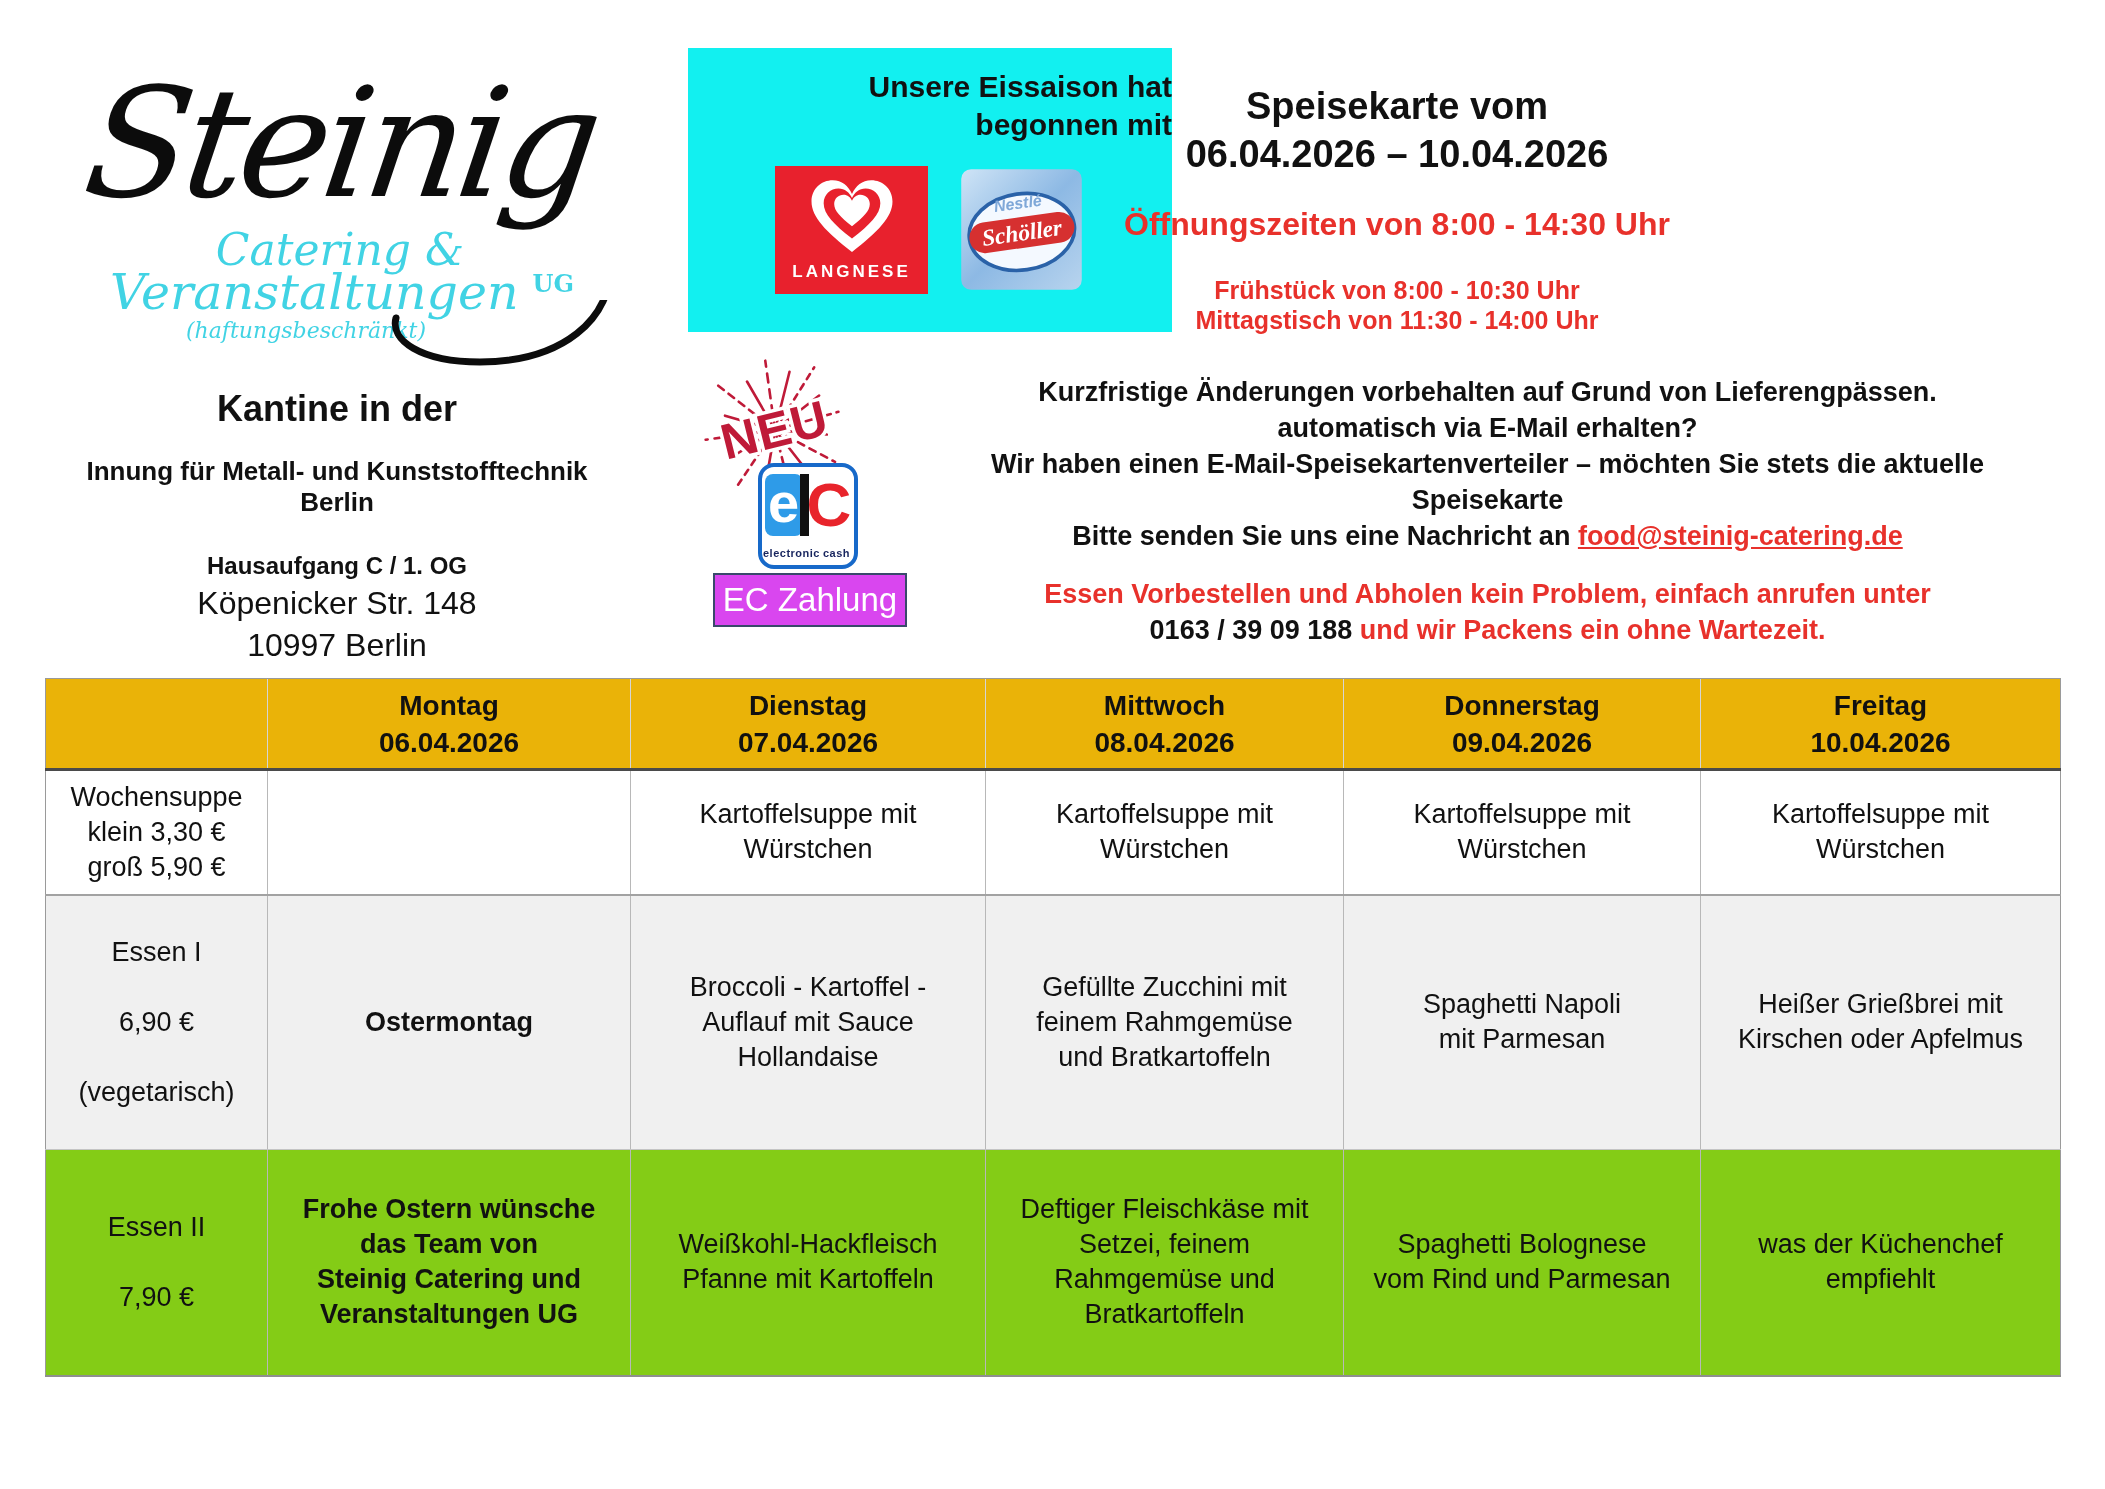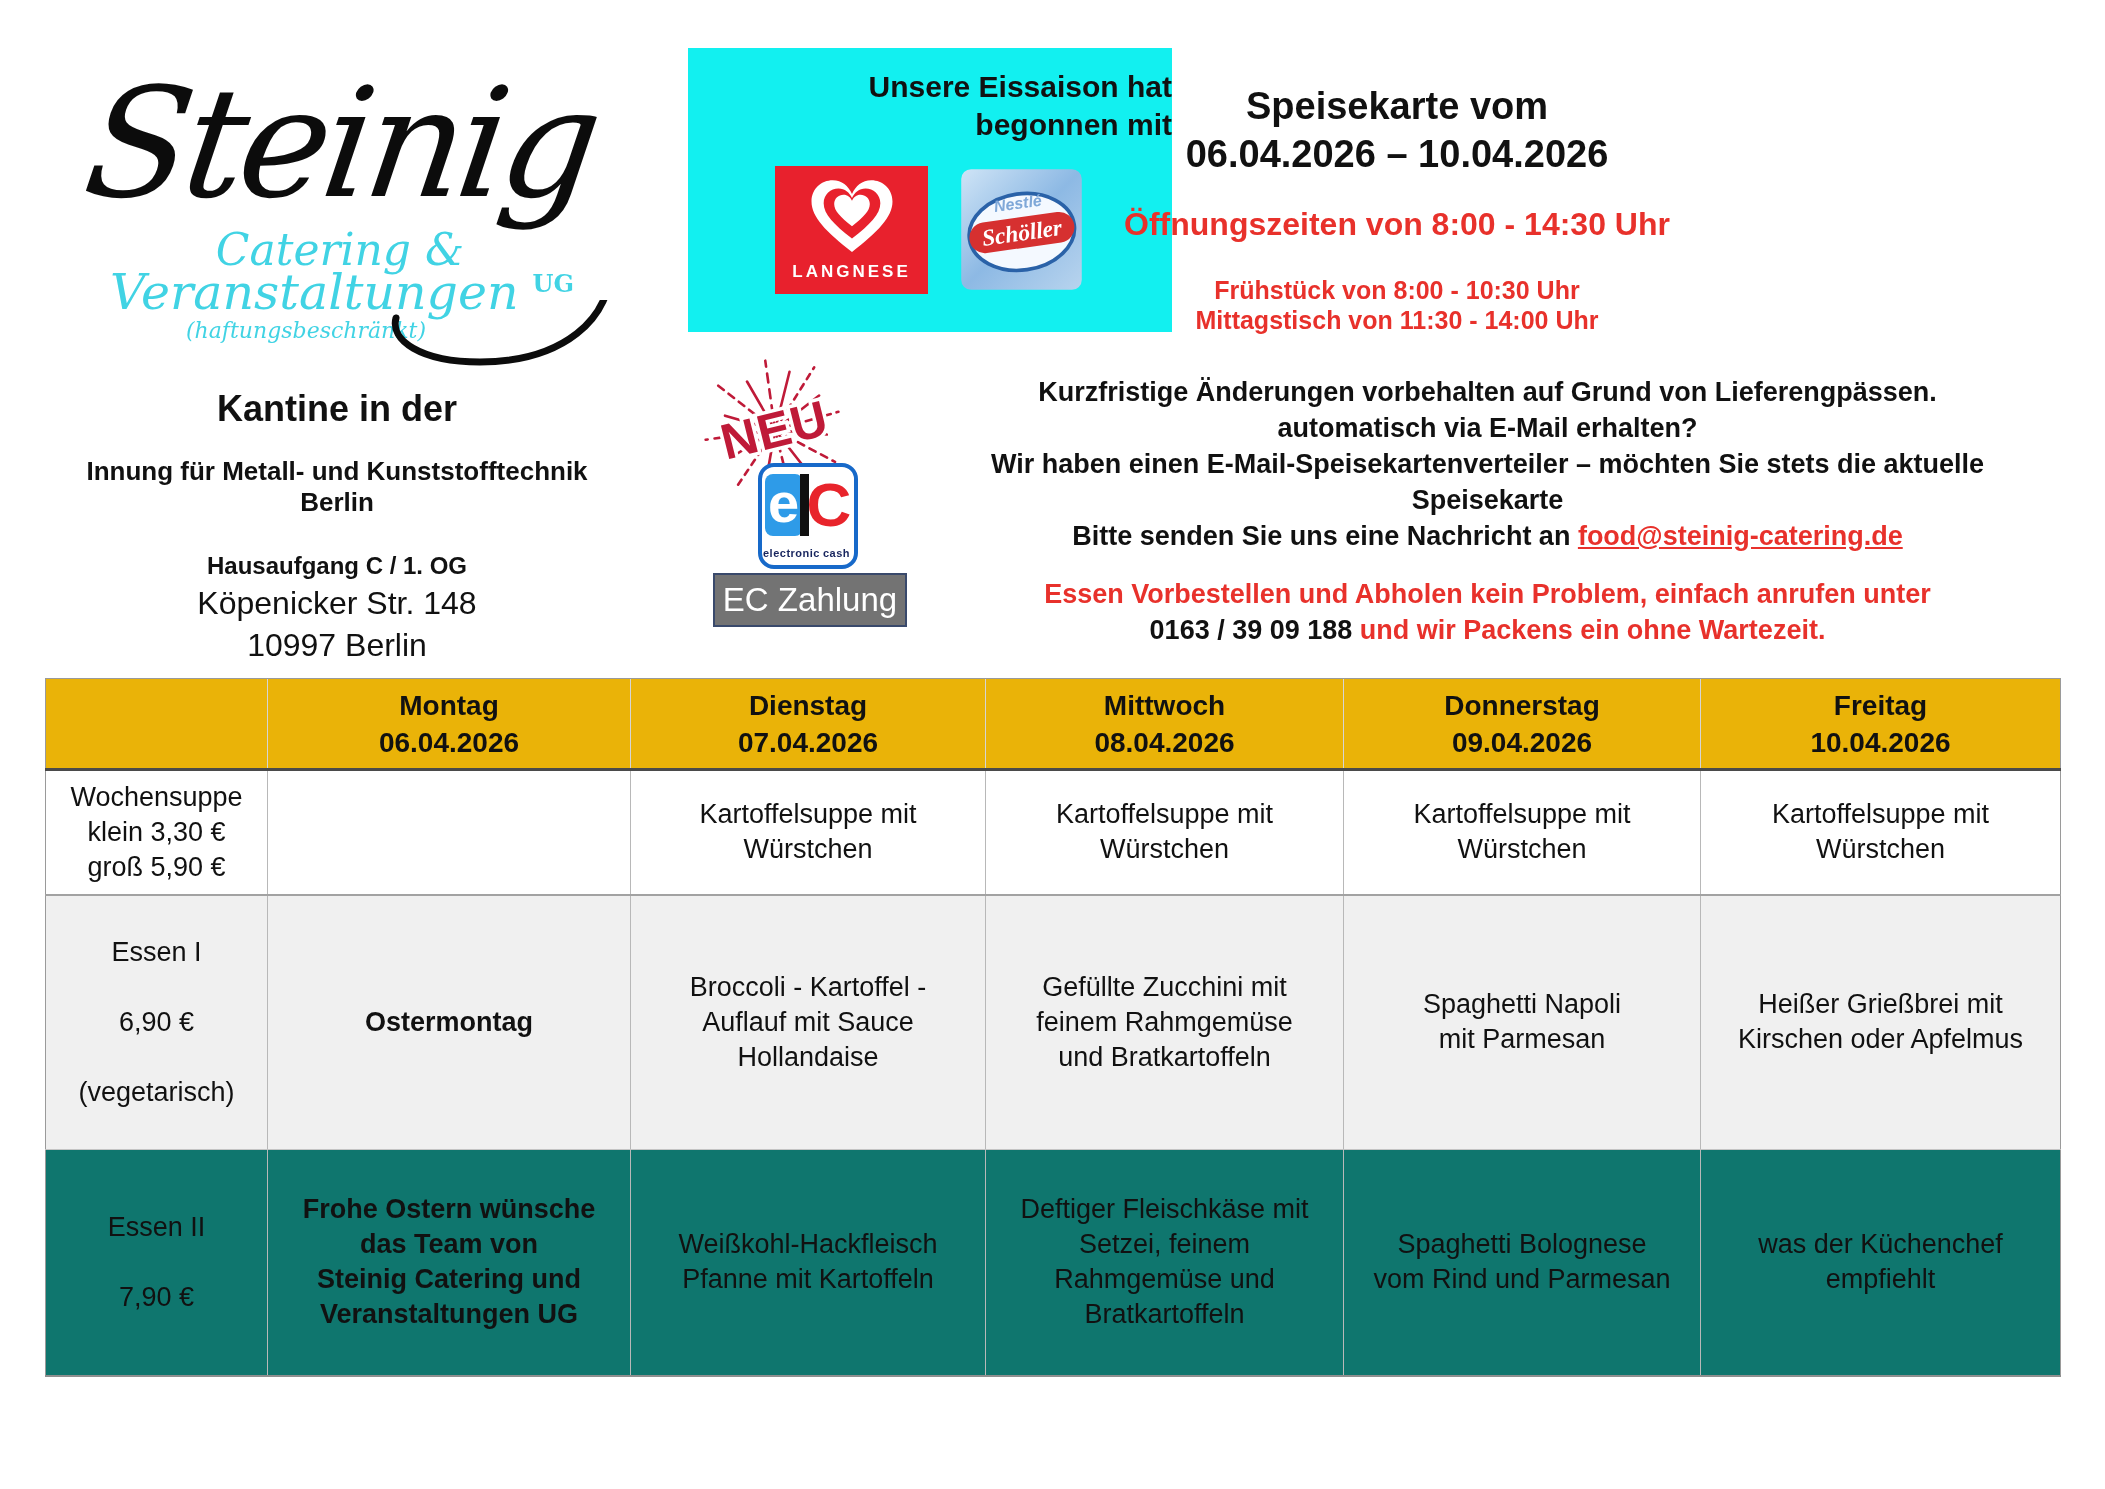--- a/index.html
+++ b/index.html
@@ -42,21 +42,21 @@
       background:#fff;border:4px solid #1769c9;border-radius:16px;display:flex;flex-direction:column;
       align-items:center;justify-content:center;}
   .ec-row{display:flex;align-items:center;height:64px;}
   .ec-e{display:block;width:38px;height:62px;background:#2e9be8;color:#fff;border-radius:8px;
       font-size:56px;font-weight:bold;text-align:center;line-height:58px;}
   .ec-black{display:block;width:9px;height:62px;background:#101010;margin-left:-3px;}
   .ec-c{color:#e8242b;font-size:62px;font-weight:800;line-height:56px;margin-left:-2px;}
   .ec-sub{font-size:11px;font-weight:bold;color:#18255e;letter-spacing:0.5px;margin-top:10px;white-space:nowrap;}
   .ec-sub span::first-letter{color:#d42020;}
   .ec-sub span{margin-right:3px;}
-  .ec-bar{position:absolute;left:33px;top:221px;width:190px;height:50px;background:#737373;
+  .ec-bar{position:absolute;left:33px;top:221px;width:190px;height:50px;background:#d946ef;
       border:2px solid #39496b;color:#fff;font-size:33px;display:flex;align-items:center;justify-content:center;}
 
   
   .menu-header{position:absolute;left:1097px;top:82px;width:600px;text-align:center;}
   .mh-title{font-size:38px;font-weight:bold;line-height:48px;}
   .mh-hours{font-size:32px;font-weight:bold;color:#e8312b;margin-top:28px;}
   .mh-break{font-size:25px;font-weight:bold;color:#e8312b;margin-top:32px;line-height:30px;}
   .mh-lunch{font-size:25px;font-weight:bold;color:#e8312b;line-height:30px;}
 
   
@@ -74,21 +74,21 @@
       text-align:center;vertical-align:middle;}
   table.menu th:first-child{border-left:none;}
   table.menu td{font-size:27px;line-height:35px;text-align:center;vertical-align:middle;
       border-left:1px solid #b8b8b8;white-space:pre-line;padding:6px 8px;}
   table.menu td:first-child{border-left:none;}
   tr.hdr{height:91px;}
   tr.r1{height:125px;}
   tr.r1 td{border-bottom:2px solid #a2a2a2;}
   tr.r2{height:255px;background:#f0f0f0;}
   tr.r2 td{border-bottom:1px solid #c4c4c4;}
-  tr.r3{height:226px;background:#0f766e;}
+  tr.r3{height:226px;background:#84cc16;}
   tr.r3 td{border-bottom:2px solid #8f8f8f;}
   td.label-left{text-align:left;padding-left:12px;}
   td.bold-cell{font-weight:bold;font-size:28px;}
 </style>
 </head>
 <body>
 
 <div class="page">
 
   <div class="logo-steinig">Steinig</div>

